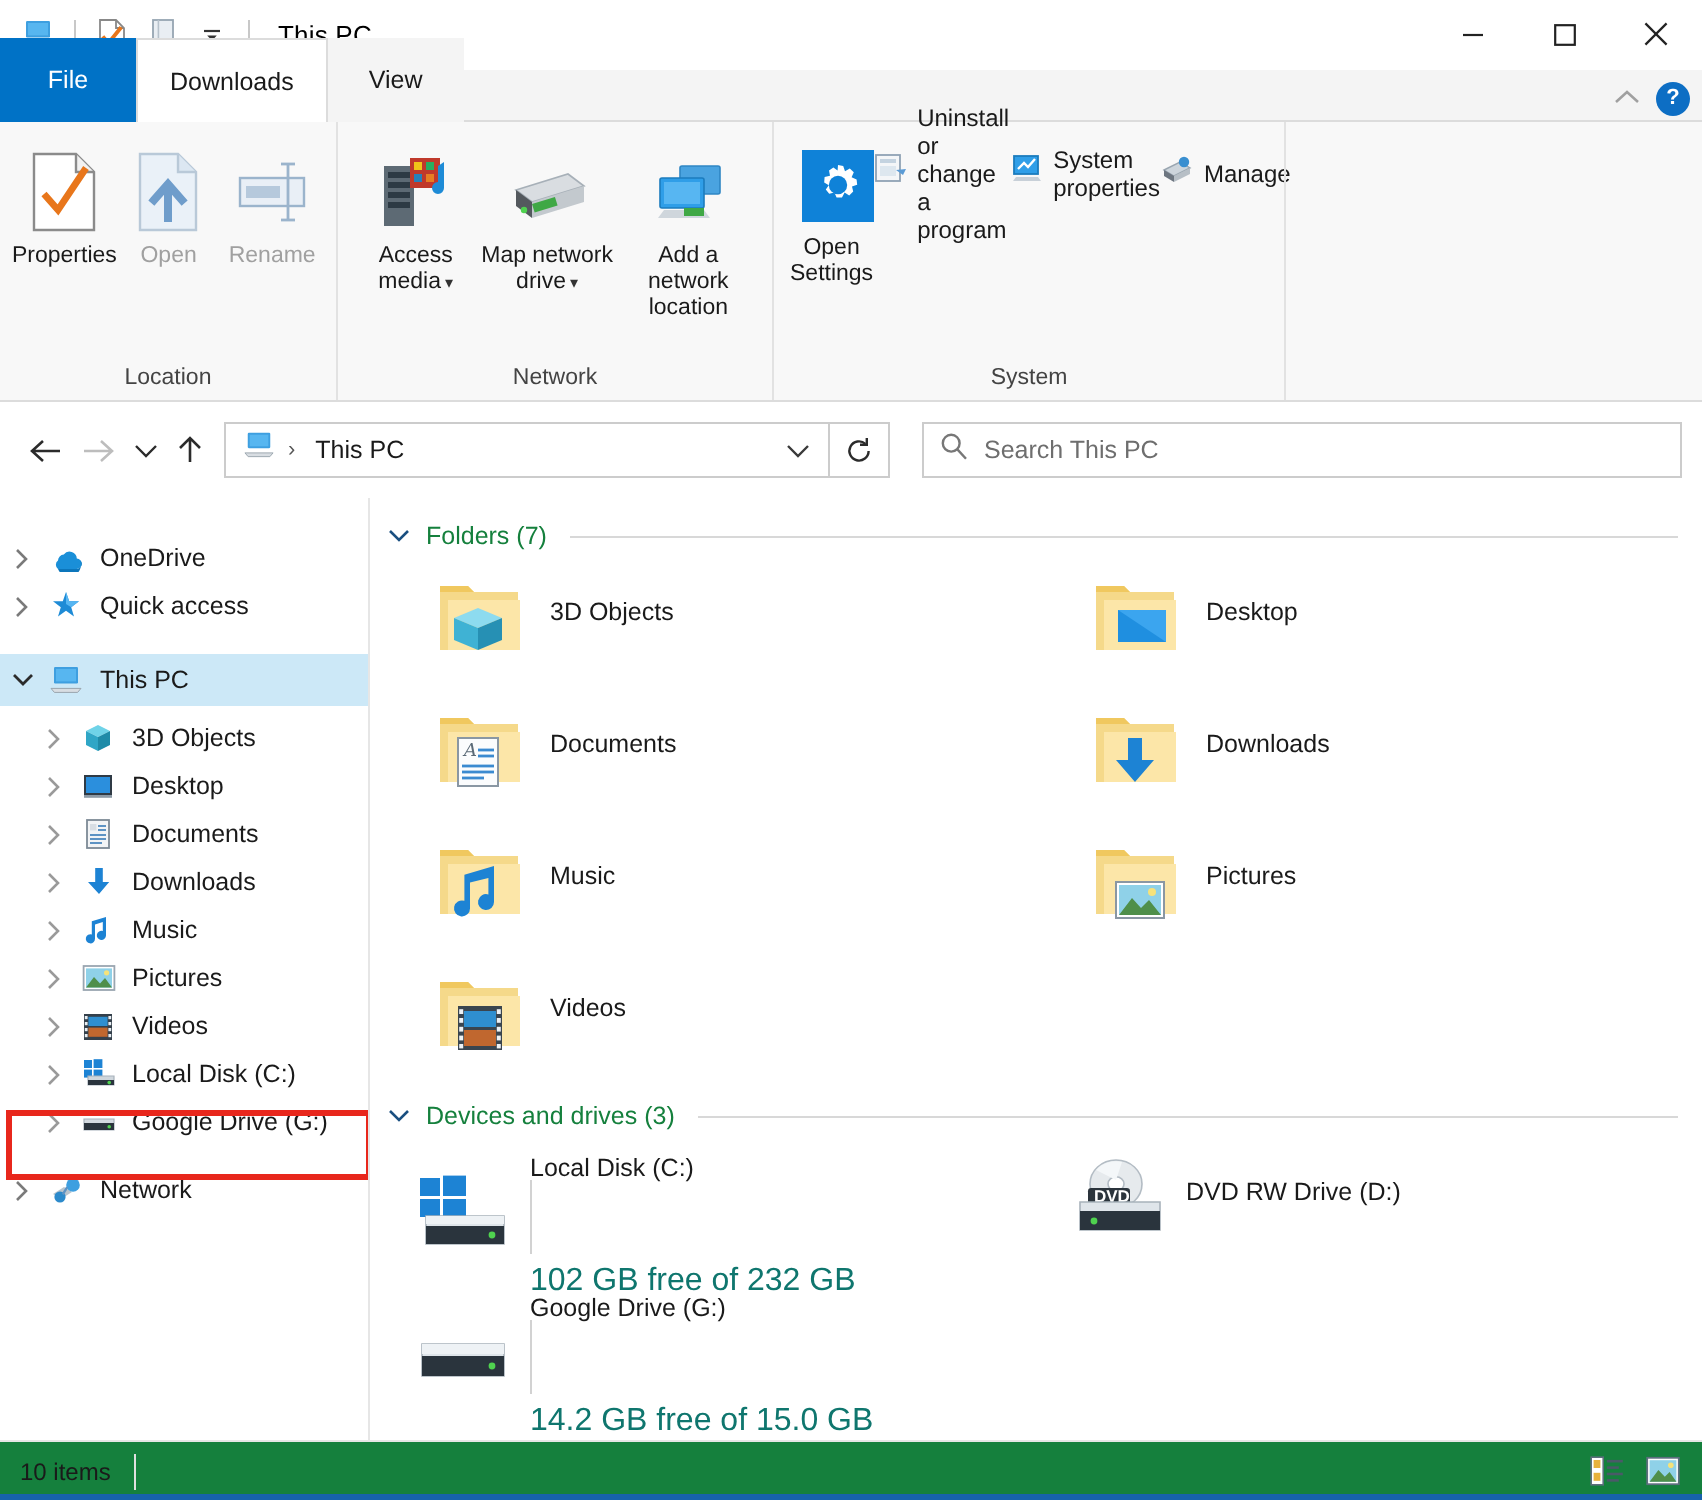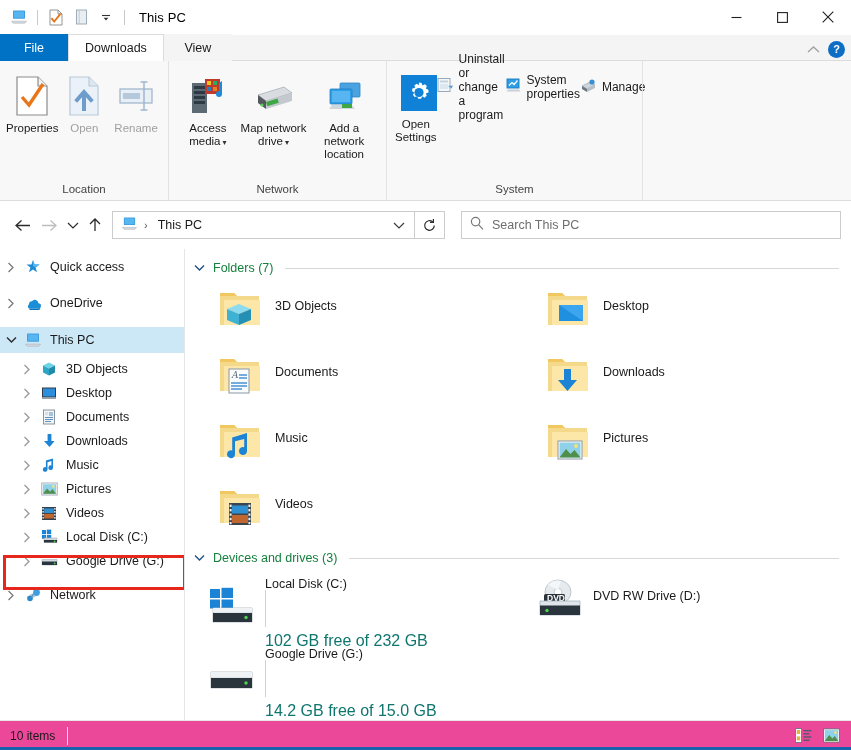--- a/index.html
+++ b/index.html
@@ -22,21 +22,21 @@
   .qat-icon { width: 22px; height: 22px; display: flex; align-items: center; justify-content: center; }
   .qat-sep { width: 1px; height: 15px; background: #c8c8c8; margin: 0 4px; }
   .title-text { font-size: 13px; color: #000; margin-left: 10px; letter-spacing: .1px; }
   .wincontrols { position: absolute; right: 0; top: 0; height: 34px; display: flex; }
   .wc { width: 46px; height: 34px; display: flex; align-items: center; justify-content: center; }
   .wc svg { display:block; }
 
   
   .tabstrip { height: 27px; flex: 0 0 27px; display: flex; align-items: flex-end; background: #ffffff; position: relative; }
   .tab {
-    height: 27px; display: flex; align-items: center; justify-content: center;
+    height: 42px; display: flex; align-items: center; justify-content: center;
     font-size: 12.5px; color: #1a1a1a; padding: 0 16px; min-width: 68px;
   }
   .tab.file { background: #0072c6; color: #fff; font-size: 12.5px; min-width: 68px; }
   .tab.active { background: #ffffff; border-left: 1px solid #dcdcdc; border-right: 1px solid #dcdcdc; border-top:1px solid #dcdcdc; }
   .tab.inactive { background: #f4f4f4; text-align: center; }
   .tabstrip .filler { flex: 1; background: #f4f4f4; height: 26px; border-bottom: 1px solid #dcdcdc;}
   .tabright { position: absolute; right: 6px; bottom: 3px; display: flex; align-items: center; gap: 8px; }
   .helpbtn { width:17px; height:17px; border-radius:50%; background:#0d6ec4; color:#fff; font-size:11px; font-weight:bold; display:flex; align-items:center; justify-content:center; }
 
   
@@ -111,21 +111,21 @@
   .drive .dico { width: 52px; height: 48px; flex: 0 0 52px; display: flex; align-items: center; justify-content: center; margin-top: 8px;}
   .drive .dinfo { margin-left: 8px; padding-top: 2px; }
   .drive .dname { font-size: 12.5px; color: #1a1a1a; }
   .drive .dbar { width: 222px; height: 15px; background: #e6e6e6; border: 1px solid #d2d2d2; margin-top: 6px; position: relative; }
   .drive .dbar i { display: block; height: 100%; background: #26a0da; }
   .drive .dfree { font-size: 16px; color: #0f766e; margin-top: 5px; }
 
   
   .statusbar {
     flex: 0 0 30px; height: 30px; border-top: 1px solid #e6e6e6;
-    display: flex; align-items: center; padding: 0 10px; background: #ec4899; position: relative;
+    display: flex; align-items: center; padding: 0 10px; background: #15803d; position: relative;
   }
   .statusbar .sitems { font-size: 12px; color: #1a1a1a; }
   .statusbar .ssep { width:1px; height:18px; background:#e0e0e0; margin-left:12px; }
   .viewbtns { position: absolute; right: 10px; display: flex; gap: 8px; align-items: center; }
   .viewbtn { width: 20px; height: 20px; display: flex; align-items: center; justify-content: center; }
   .bluebar { position:absolute; left:0; bottom:0; width: 100%; height: 3px; background: #1762ab; }
 </style>
 </head>
 <body>
 
@@ -396,48 +396,48 @@
         </svg>
       </span>
       <span class="sph">Search This PC</span>
     </div>
   </div>
 
   <div class="content">
 
     <div class="sidebar">
 
+      <div class="navitem gap">
+        <span class="nav-chev">
+          <svg width="8" height="11" viewBox="0 0 8 11">
+              <path d="M1.5 1 L6 5.5 L1.5 10" fill="none" stroke="#7a7a7a" stroke-width="1.3"></path>
+            </svg>
+        </span>
+        <span class="nav-ico">
+          <svg width="17" height="13" viewBox="0 0 17 13">
+            <path d="M4 11.5 h9.2 a2.6 2.6 0 0 0 .2 -5.2 a3.6 3.6 0 0 0 -6.5 -2 a3 3 0 0 0 -2.9 3 a2.6 2.6 0 0 0 0 4.2 z" fill="#1a8fd8"></path>
+            <path d="M4 11.5 h9.2 a2.6 2.6 0 0 0 1.9 -4.4 a5.2 5.2 0 0 1 -11.1 4.4 z" fill="#0c76bb"></path>
+          </svg>
+        </span>
+        <span class="nav-lbl">OneDrive</span>
+      </div>
+
       <div class="navitem">
         <span class="nav-chev">
           <svg width="8" height="11" viewBox="0 0 8 11">
               <path d="M1.5 1 L6 5.5 L1.5 10" fill="none" stroke="#7a7a7a" stroke-width="1.3"></path>
             </svg>
         </span>
         <span class="nav-ico">
           <svg width="16" height="16" viewBox="0 0 16 16">
             <path d="M8 1 L9.6 5.6 L14.5 5.6 L10.6 8.6 L12 13.2 L8 10.4 L4 13.2 L5.4 8.6 L1.5 5.6 L6.4 5.6 Z" fill="#1e8bd6"></path>
             <path d="M8 1 L9.6 5.6 L14.5 5.6 L10.6 8.6 L8 7 Z" fill="#57b6f2"></path>
           </svg>
         </span>
         <span class="nav-lbl">Quick access</span>
-      </div>
-
-      <div class="navitem gap">
-        <span class="nav-chev">
-          <svg width="8" height="11" viewBox="0 0 8 11">
-              <path d="M1.5 1 L6 5.5 L1.5 10" fill="none" stroke="#7a7a7a" stroke-width="1.3"></path>
-            </svg>
-        </span>
-        <span class="nav-ico">
-          <svg width="17" height="13" viewBox="0 0 17 13">
-            <path d="M4 11.5 h9.2 a2.6 2.6 0 0 0 .2 -5.2 a3.6 3.6 0 0 0 -6.5 -2 a3 3 0 0 0 -2.9 3 a2.6 2.6 0 0 0 0 4.2 z" fill="#1a8fd8"></path>
-            <path d="M4 11.5 h9.2 a2.6 2.6 0 0 0 1.9 -4.4 a5.2 5.2 0 0 1 -11.1 4.4 z" fill="#0c76bb"></path>
-          </svg>
-        </span>
-        <span class="nav-lbl">OneDrive</span>
       </div>
 
       <div class="navitem gap selected" style="height:26px;">
         <span class="nav-chev">
           <svg width="11" height="8" viewBox="0 0 11 8">
               <path d="M1 1.5 L5.5 6 L10 1.5" fill="none" stroke="#2b2b2b" stroke-width="1.4"></path>
             </svg>
         </span>
         <span class="nav-ico">
           <svg width="18" height="16" viewBox="0 0 18 16">

